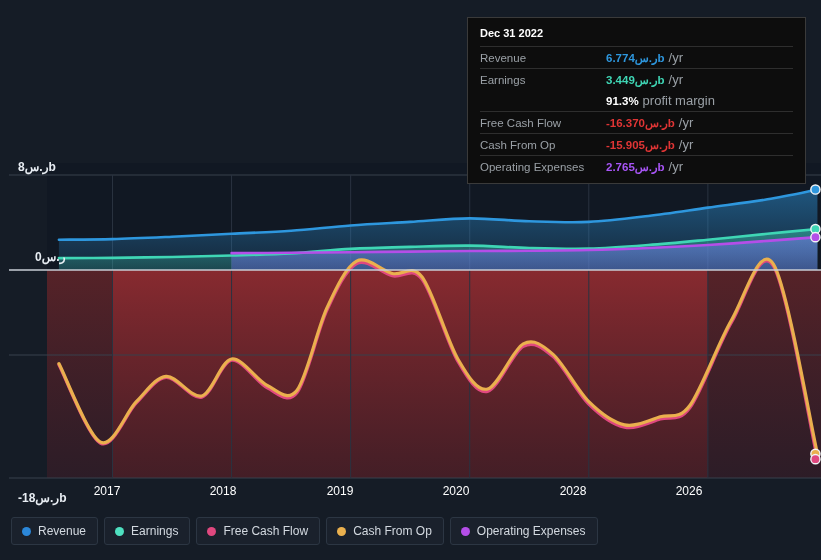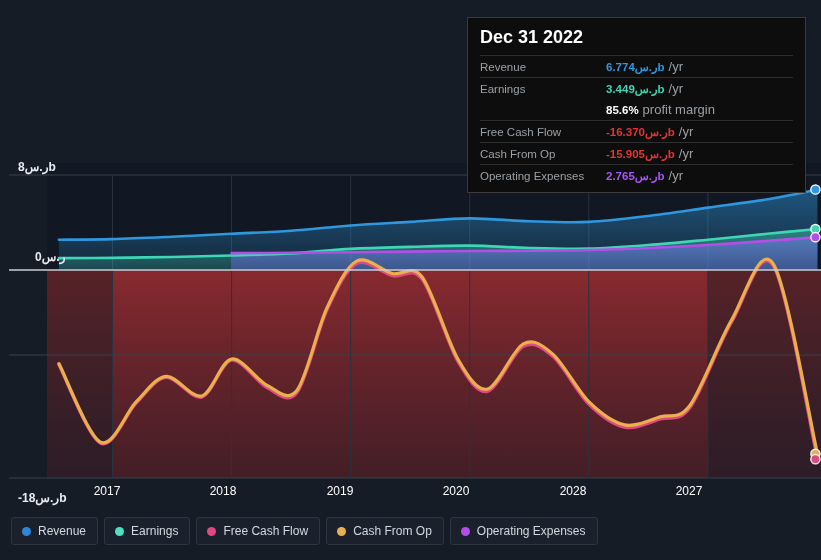--- a/index.html
+++ b/index.html
@@ -44,21 +44,21 @@
     left:467px; top:17px;
     width:339px;
     background:#0d0d0d;
     border:1px solid #3a3a3a;
     padding:8px 12px 6px 12px;
     font-size:11.5px;
   }
   #tooltip .tt-title {
     color:#ffffff;
     font-weight:bold;
-    font-size:18px;
+    font-size:11px;
     padding:1px 0 7px 0;
   }
   .tt-row {
     display:flex;
     align-items:baseline;
     border-top:1px solid #2e2e2e;
     padding:3px 0 3px 0;
     min-height:17px;
   }
   .tt-row.noline { border-top:none; }
@@ -168,38 +168,38 @@
 
 <div class="ylab" style="left:18px; top:160px;">8ر.سb</div>
 <div class="ylab" style="left:35px; top:250px;">0ر.س</div>
 <div class="ylab" style="left:18px; top:459px;margin-top:32px;">-18ر.سb</div>
 
 <div class="xlab" style="left:107px; top:484px;">2017</div>
 <div class="xlab" style="left:223px; top:484px;">2018</div>
 <div class="xlab" style="left:340px; top:484px;">2019</div>
 <div class="xlab" style="left:456px; top:484px;">2020</div>
 <div class="xlab" style="left:573px; top:484px;">2028</div>
-<div class="xlab" style="left:689px; top:484px;">2027</div>
+<div class="xlab" style="left:689px; top:484px;">2026</div>
 
 <div id="tooltip">
   <div class="tt-title">Dec 31 2022</div>
   <div id="tt-rows">
       <div class="tt-row">
         <div class="tt-label">Revenue</div>
         <div class="tt-val" style="color: rgb(46, 151, 222);">6.774ر.سb</div>
         <div class="tt-suffix">/yr</div>
       </div>
       <div class="tt-row">
         <div class="tt-label">Earnings</div>
         <div class="tt-val" style="color: rgb(63, 214, 181);">3.449ر.سb</div>
         <div class="tt-suffix">/yr</div>
       </div>
       <div class="tt-row noline">
         <div class="tt-label"></div>
-        <div class="tt-val" style="color: rgb(255, 255, 255);">85.6%</div>
+        <div class="tt-val" style="color: rgb(255, 255, 255);">91.3%</div>
         <div class="tt-suffix">profit margin</div>
       </div>
       <div class="tt-row">
         <div class="tt-label">Free Cash Flow</div>
         <div class="tt-val" style="color: rgb(224, 53, 53);">-16.370ر.سb</div>
         <div class="tt-suffix">/yr</div>
       </div>
       <div class="tt-row">
         <div class="tt-label">Cash From Op</div>
         <div class="tt-val" style="color: rgb(224, 53, 53);">-15.905ر.سb</div>

